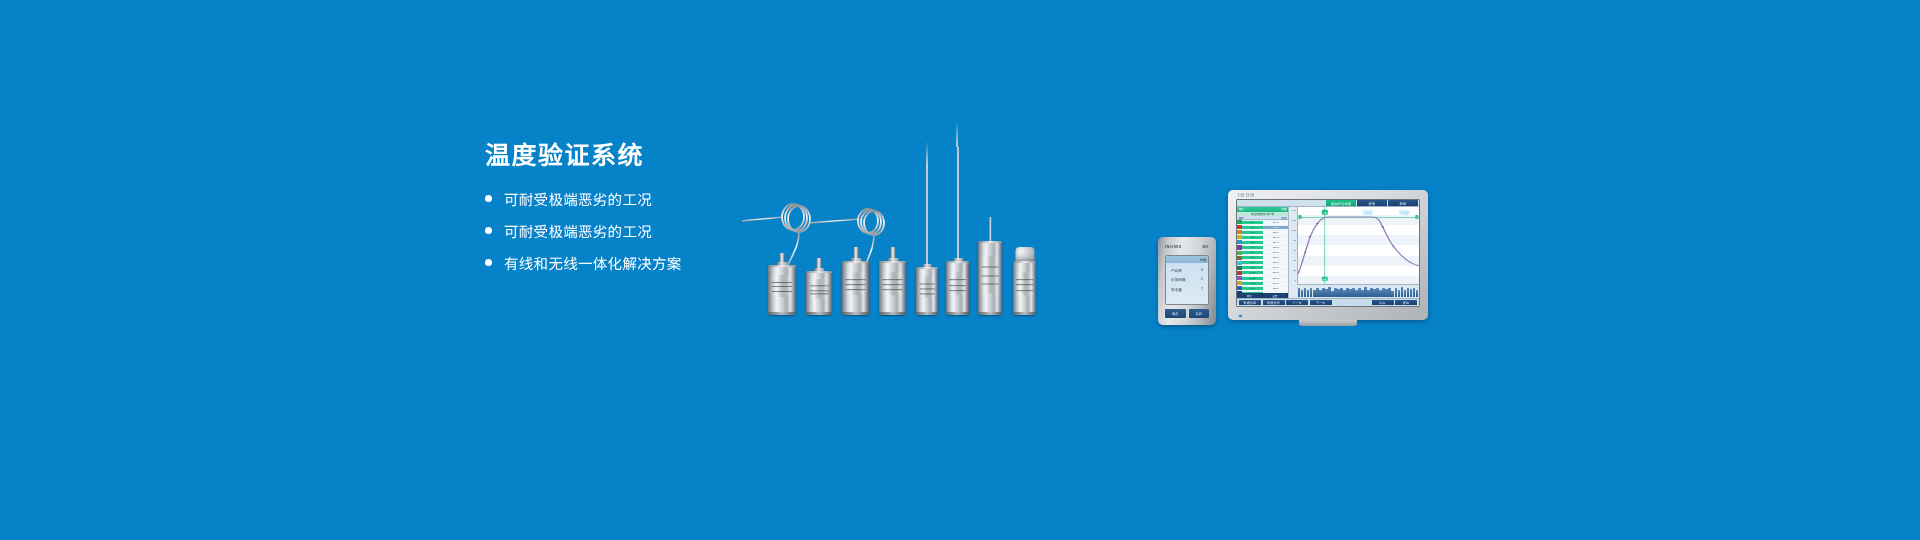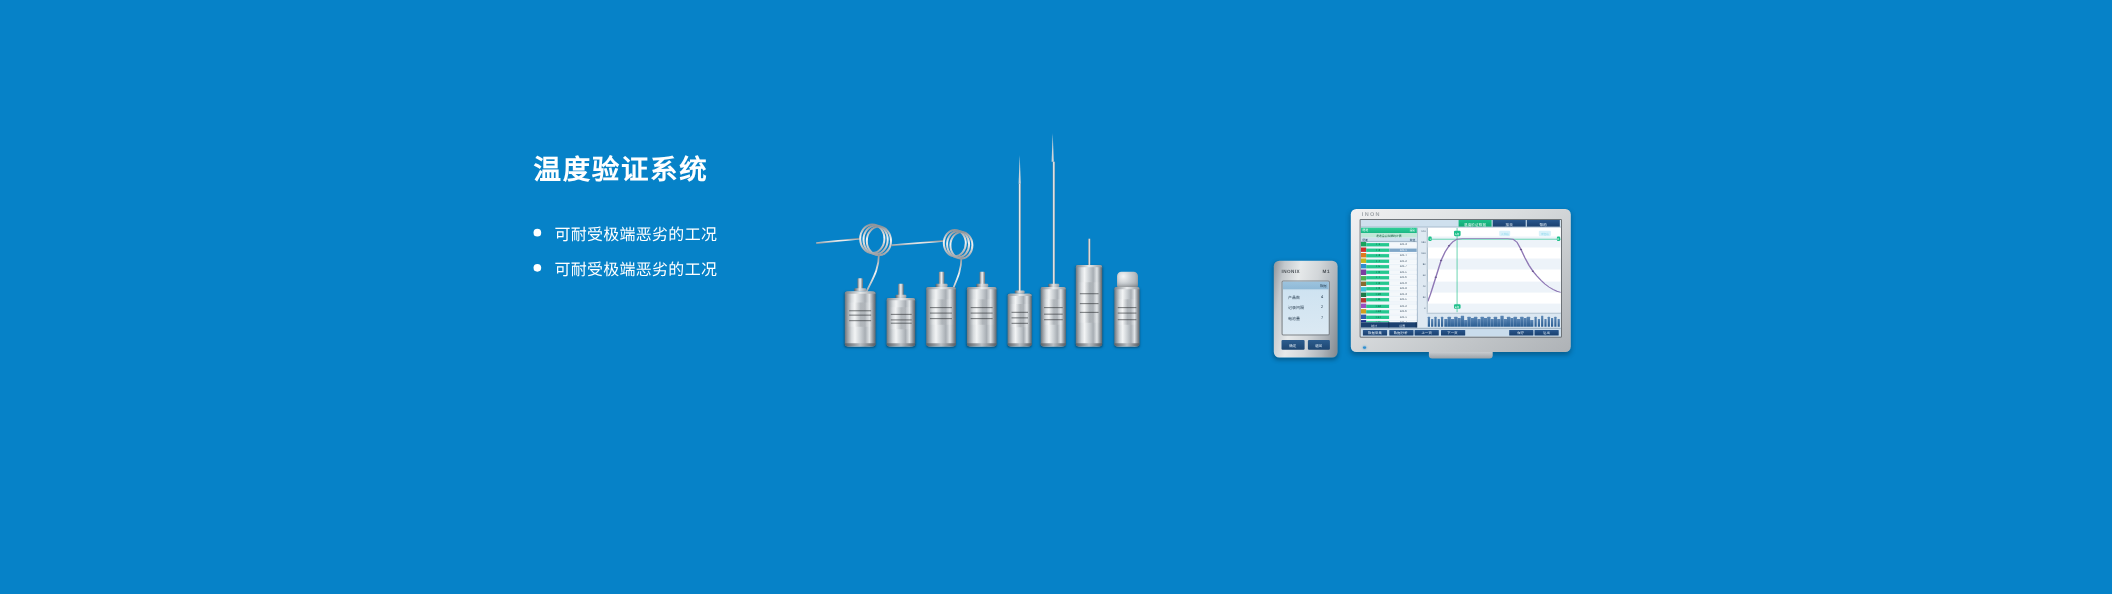--- a/index.html
+++ b/index.html
@@ -30,21 +30,21 @@
   #subtitle {
     color:#e8f4fb;
     font-size:14.5px;
     font-weight:normal;
     letter-spacing:.3px;
     line-height:22px;
     margin-top:14px;
     white-space:nowrap;
   }
 
-  #bullets { margin-top:26px; list-style:none; }
+  #bullets { margin-top:13px; list-style:none; }
   .bullet {
     display:flex;
     align-items:center;
     height:26px;
     margin-bottom:6px;
   }
   .bullet-dot {
     width:7px; height:7px;
     border-radius:50%;
     background:#ffffff;
@@ -395,20 +395,24 @@
     <h1 id="title">温度验证系统</h1>
 
     <ul id="bullets">
       <li class="bullet">
         <span class="bullet-dot"></span>
         <span class="bullet-text">可耐受极端恶劣的工况</span>
       </li>
       <li class="bullet">
         <span class="bullet-dot"></span>
         <span class="bullet-text">可耐受极端恶劣的工况</span>
+      </li>
+      <li class="bullet">
+        <span class="bullet-dot"></span>
+        <span class="bullet-text">有线和无线一体化解决方案</span>
       </li>
     </ul>
   </div>
 
   <div id="product-group">
 
     <svg class="coil-svg" style="left:0px; top:80px; width:200px; height:78px;" viewBox="0 0 200 78">
       <defs>
         <linearGradient id="wg" x1="0" y1="0" x2="0" y2="1">
           <stop offset="0" stop-color="#8f959b"></stop>

